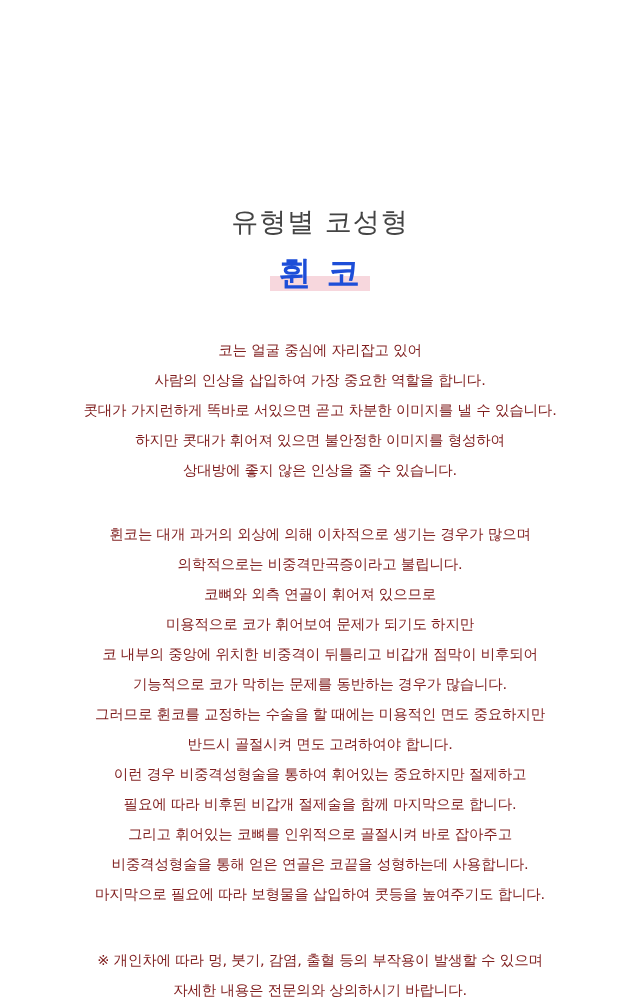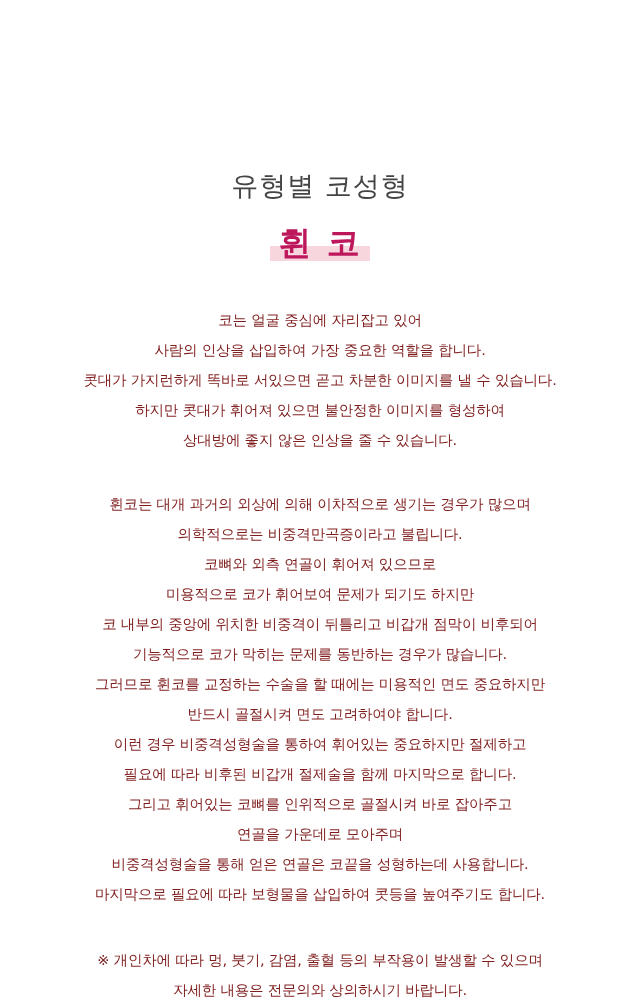--- a/index.html
+++ b/index.html
@@ -38,25 +38,24 @@
   .title-highlight-wrap {
     margin-top: 14px;
     display: flex;
     justify-content: center;
   }
   .title-highlight {
     display: inline-block;
     position: relative;
     font-size: 33px;
     font-weight: 700;
-    color: #be185d;
+    color: #1d4ed8;
     letter-spacing: 2px;
     padding: 0 8px;
     line-height: 1.2;
-    margin-top: 6px;
   }
   .title-highlight .hl-bar {
     position: absolute;
     left: 0;
     right: 0;
     bottom: 2px;
     height: 15px;
     background: #f7d7dd;
     z-index: 0;
   }
@@ -115,21 +114,20 @@
     <span class="line">의학적으로는 비중격만곡증이라고 불립니다.</span>
     <span class="line">코뼈와 외측 연골이 휘어져 있으므로</span>
     <span class="line">미용적으로 코가 휘어보여 문제가 되기도 하지만</span>
     <span class="line">코 내부의 중앙에 위치한 비중격이 뒤틀리고 비갑개 점막이 비후되어</span>
     <span class="line">기능적으로 코가 막히는 문제를 동반하는 경우가 많습니다.</span>
     <span class="line">그러므로 휜코를 교정하는 수술을 할 때에는 미용적인 면도 중요하지만</span>
     <span class="line">반드시 골절시켜 면도 고려하여야 합니다.</span>
     <span class="line">이런 경우 비중격성형술을 통하여 휘어있는 중요하지만 절제하고</span>
     <span class="line">필요에 따라 비후된 비갑개 절제술을 함께 마지막으로 합니다.</span>
     <span class="line">그리고 휘어있는 코뼈를 인위적으로 골절시켜 바로 잡아주고</span>
-    <span class="line">연골을 가운데로 모아주며</span>
     <span class="line">비중격성형술을 통해 얻은 연골은 코끝을 성형하는데 사용합니다.</span>
     <span class="line">마지막으로 필요에 따라 보형물을 삽입하여 콧등을 높여주기도 합니다.</span>
   </div>
 
   <div class="para para-note">
     <span class="line">※ 개인차에 따라 멍, 붓기, 감염, 출혈 등의 부작용이 발생할 수 있으며</span>
     <span class="line">자세한 내용은 전문의와 상의하시기 바랍니다.</span>
   </div>
 
 </div>

